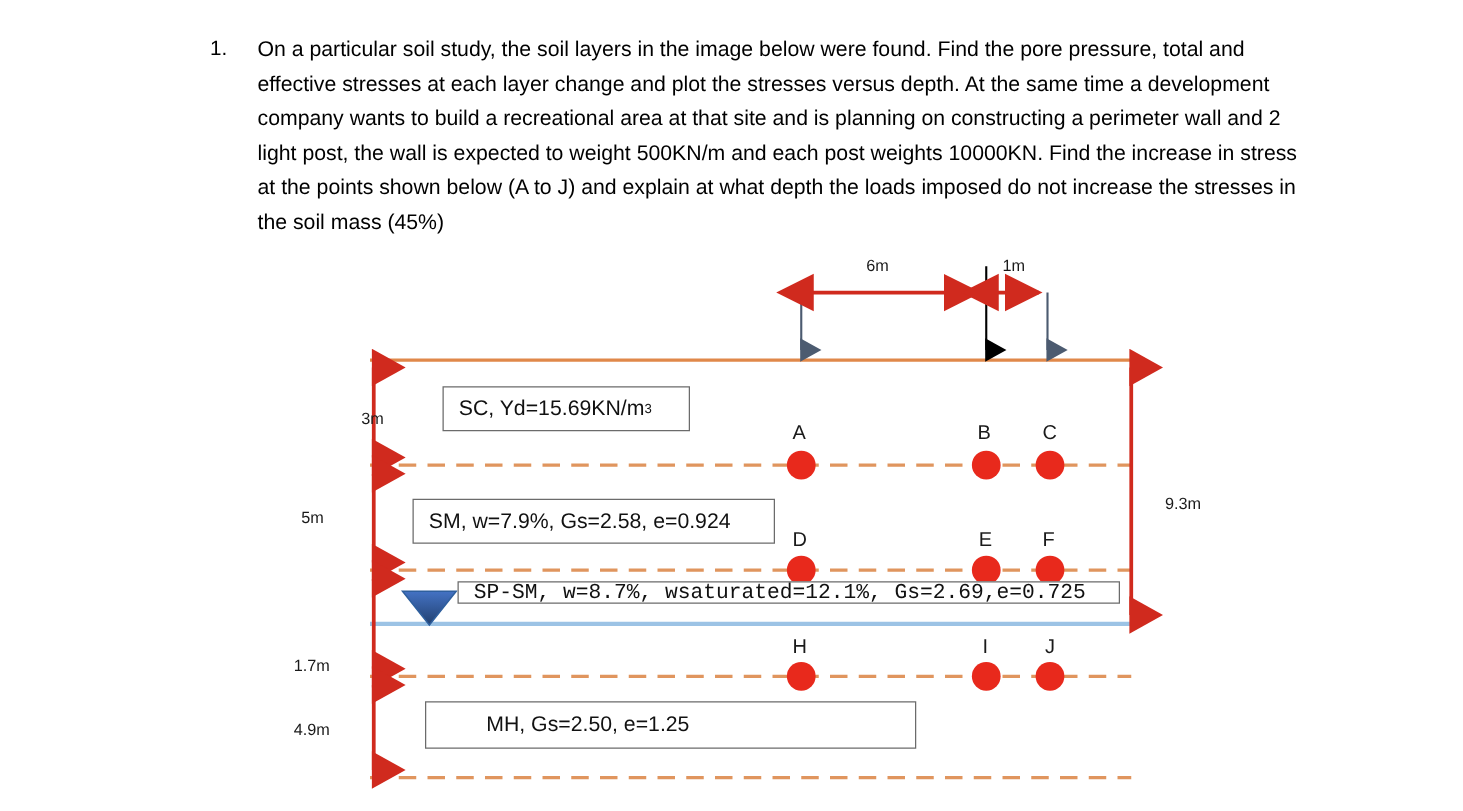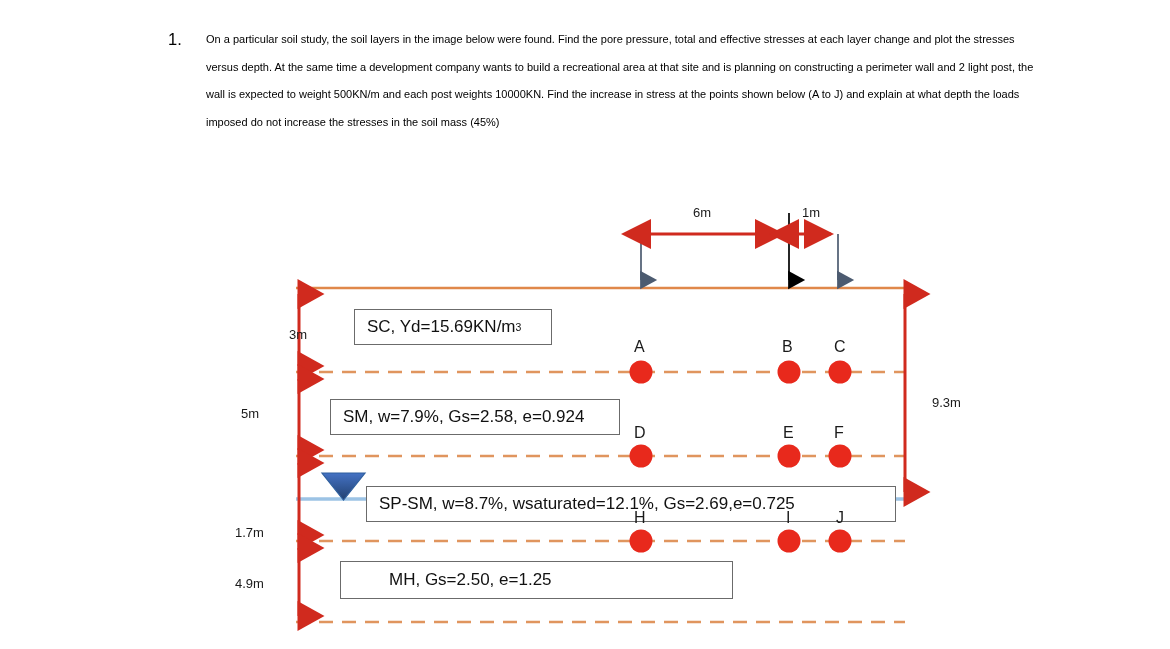--- a/index.html
+++ b/index.html
@@ -26,21 +26,21 @@
   #question .q-number {
     position: absolute;
     left: 0;
     top: 0;
     width: 28px;
     font-size: 16.5px;
     line-height: 27.5px;
   }
   #question .q-body {
     margin-left: 38px;
-    font-size: 11px;
+    font-size: 17px;
     line-height: 27.5px;
     text-align: left;
   }
 
   
   #diagram {
     position: absolute;
     left: 0;
     top: 0;
     width: 1170px;
@@ -173,21 +173,21 @@
 
 <div class="soilbox" style="left:354px; top:309px; width:198px; height:36px;">
   <span>SC, Yd=15.69KN/m</span>
     <sup>3</sup>
 </div>
 
 <div class="soilbox" style="left:330px; top:399px; width:290px; height:36px;">
   <span>SM, w=7.9%, Gs=2.58, e=0.924</span>
 </div>
 
-<div class="soilbox" style="left:366px; top:486px; width:530px; height:36px;">
+<div class="soilbox" style="left:366px; top:465px; width:530px; height:18px;font-family:Liberation Mono, monospace;">
   <span>SP-SM, w=8.7%, wsaturated=12.1%, Gs=2.69,e=0.725</span>
 </div>
 
 <div class="soilbox" style="left:340px; top:561px; width:393px; height:38px;padding-left:48px;">
   <span>MH, Gs=2.50, e=1.25</span>
 </div>
 
 <div class="pt-lbl" style="left:634px; top:338px;">A</div>
 <div class="pt-lbl" style="left:782px; top:338px;">B</div>
 <div class="pt-lbl" style="left:834px; top:338px;">C</div>

